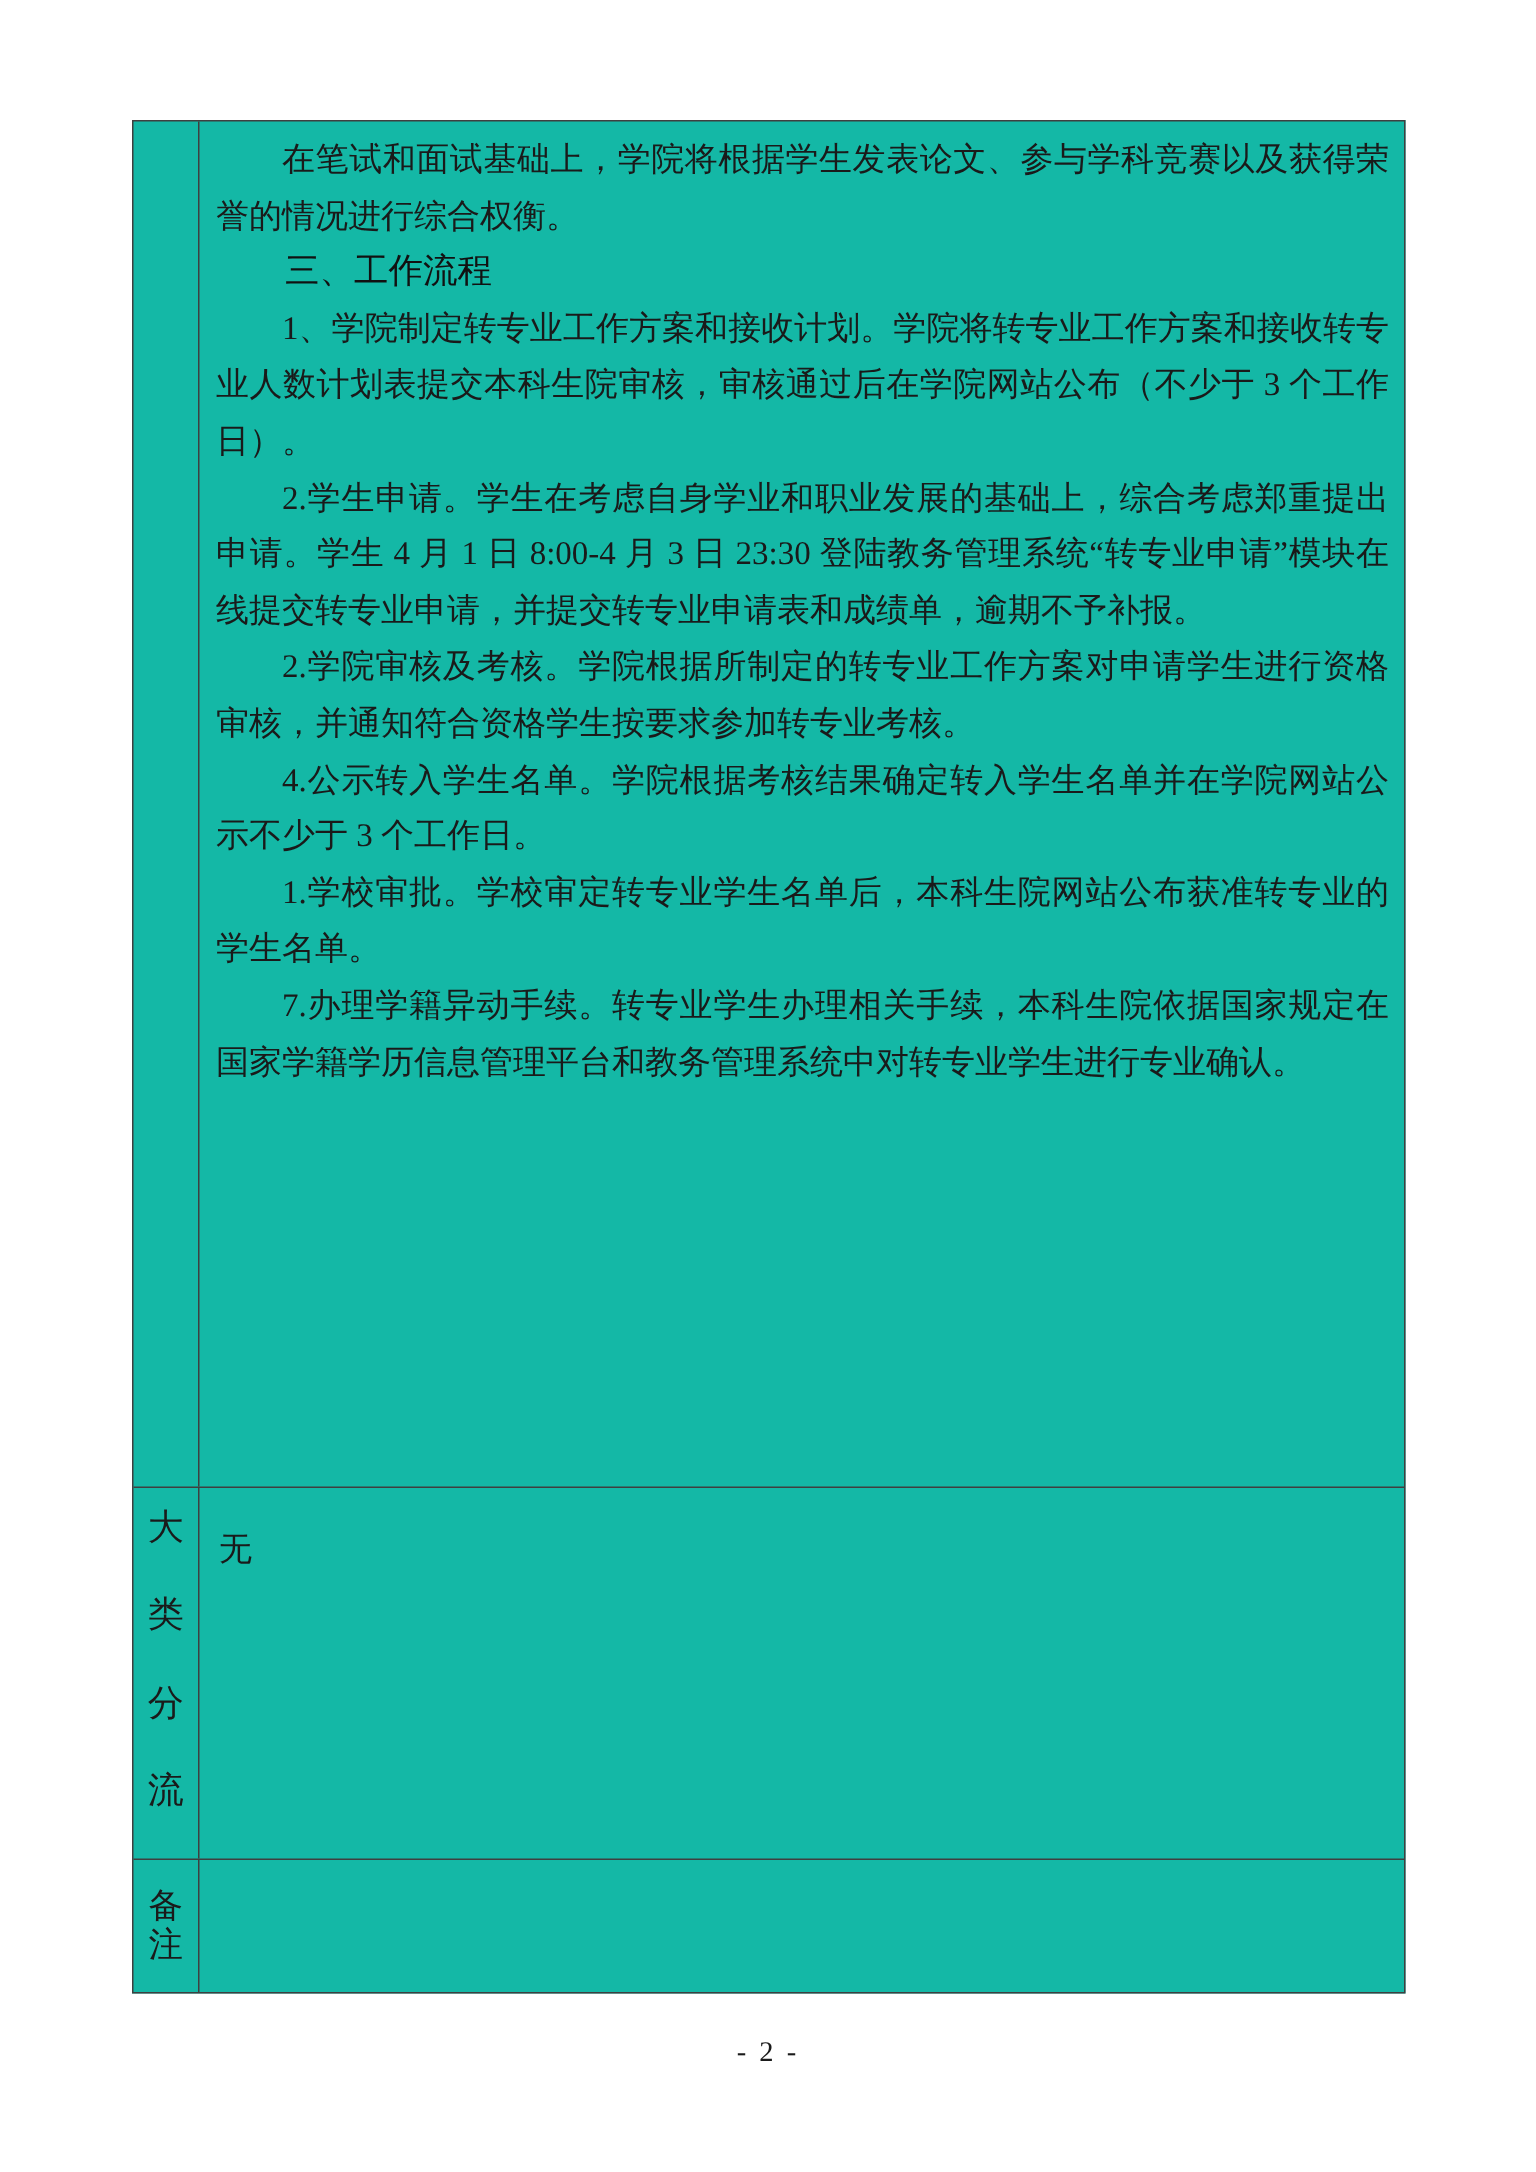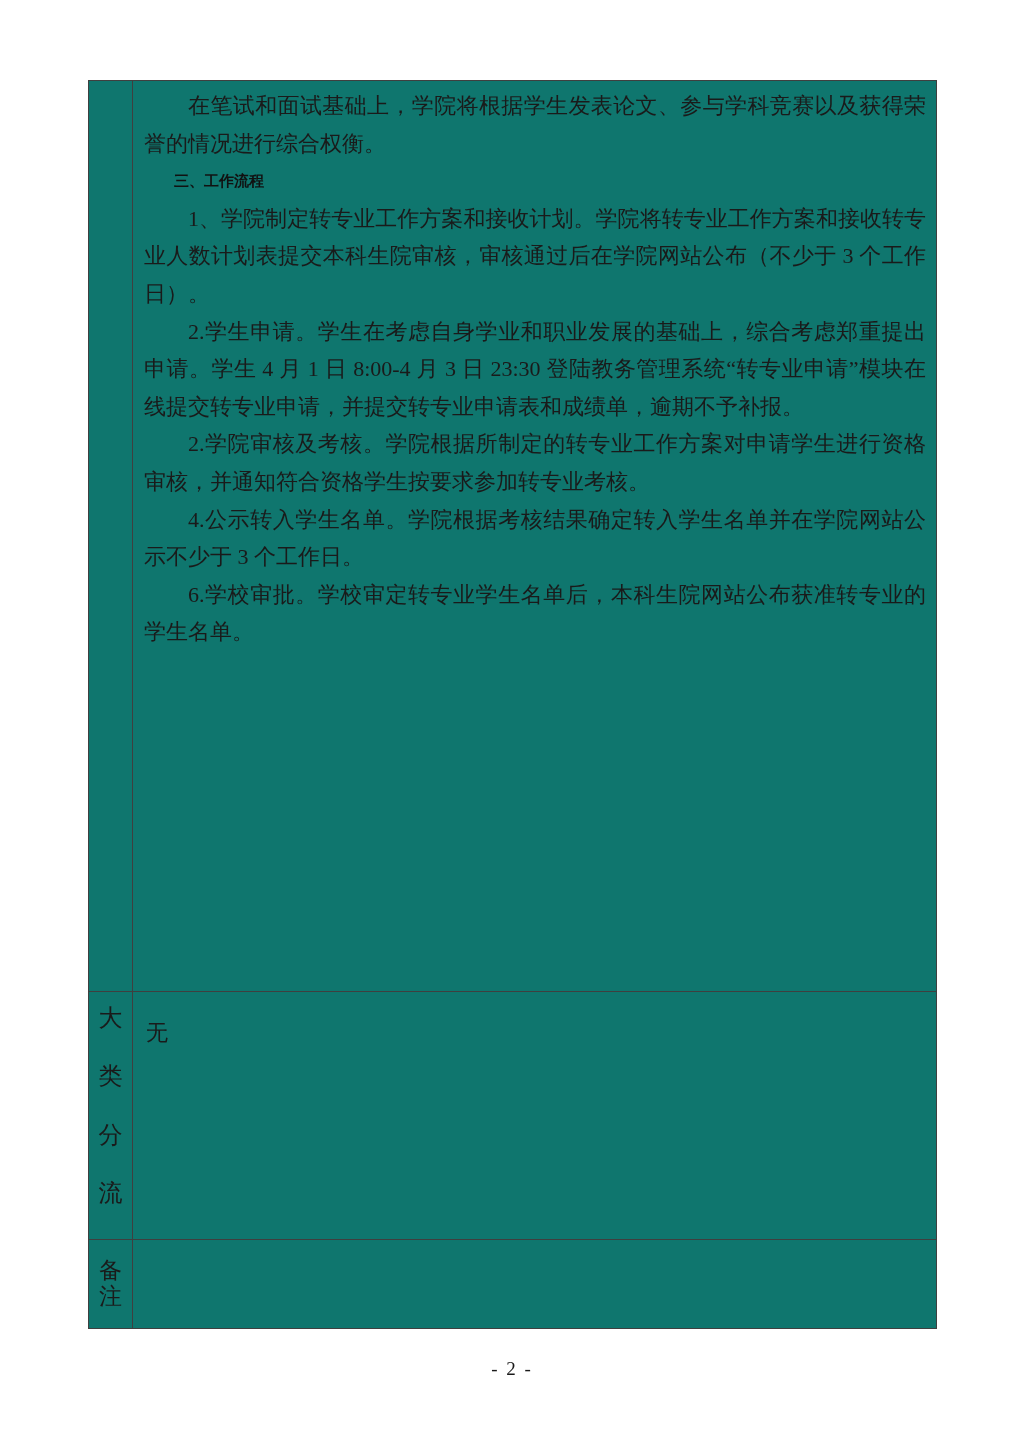--- a/index.html
+++ b/index.html
@@ -11,21 +11,21 @@
     position: relative;
     overflow: hidden;
   }
   .doc-table {
     position: absolute;
     left: 88px; top: 80px;
     width: 849px; height: 1249px;
     border: 1.5px solid #3f3f3f;
     display: flex;
     flex-direction: column;
-    background: #0f766e;
+    background: #14b8a6;
   }
   .t-row { display: flex; flex-direction: row; width: 100%; }
   .t-row-main { height: 910px; }
   .t-row-category { height: 248px; border-top: 1.5px solid #3f3f3f; }
   .t-row-remarks { flex: 1; border-top: 1.5px solid #3f3f3f; }
   .label-col {
     width: 44px;
     flex: 0 0 44px;
     border-right: 1.5px solid #3f3f3f;
     display: flex;
@@ -40,22 +40,22 @@
   .main-text {
     padding: 6px 10px 0 11px;
     font-size: 22px;
     line-height: 37.6px;
     text-align: justify;
     text-justify: inter-character;
   }
   .main-text p { text-indent: 2em; margin: 0; }
   .section-heading {
     font-family: "Liberation Sans", sans-serif;
-    font-weight: bold;
-    font-size: 15px;
+    font-weight: normal;
+    font-size: 23px;
     text-indent: 0;
     color: #111111;
   }
   .category-content {
     padding: 26px 10px 0 13px;
     font-size: 22px;
     line-height: 30px;
   }
   .remarks-content { padding: 8px 10px 0 13px; font-size: 22px; }
   .page-footer {
@@ -76,21 +76,22 @@
   <div class="t-row t-row-main">
     <div class="label-col"></div>
     <div class="content-col">
       <div class="main-text">
         <p>在笔试和面试基础上，学院将根据学生发表论文、参与学科竞赛以及获得荣誉的情况进行综合权衡。</p>
         <p class="section-heading">三、工作流程</p>
         <p>1、学院制定转专业工作方案和接收计划。学院将转专业工作方案和接收转专业人数计划表提交本科生院审核，审核通过后在学院网站公布（不少于 3 个工作日）。</p>
         <p>2.学生申请。学生在考虑自身学业和职业发展的基础上，综合考虑郑重提出申请。学生 4 月 1 日 8:00-4 月 3 日 23:30 登陆教务管理系统“转专业申请”模块在线提交转专业申请，并提交转专业申请表和成绩单，逾期不予补报。</p>
         <p>2.学院审核及考核。学院根据所制定的转专业工作方案对申请学生进行资格审核，并通知符合资格学生按要求参加转专业考核。</p>
         <p>4.公示转入学生名单。学院根据考核结果确定转入学生名单并在学院网站公示不少于 3 个工作日。</p>
-        <p>6.学校审批。学校审定转专业学生名单后，本科生院网站公布获准转专业的学生名单。</p>
+        <p>1.学校审批。学校审定转专业学生名单后，本科生院网站公布获准转专业的学生名单。</p>
+        <p>7.办理学籍异动手续。转专业学生办理相关手续，本科生院依据国家规定在国家学籍学历信息管理平台和教务管理系统中对转专业学生进行专业确认。</p>
       </div>
     </div>
   </div>
 
   <div class="t-row t-row-category">
     <div class="label-col spread">
       <span>大</span>
       <span>类</span>
       <span>分</span>
       <span>流</span>

